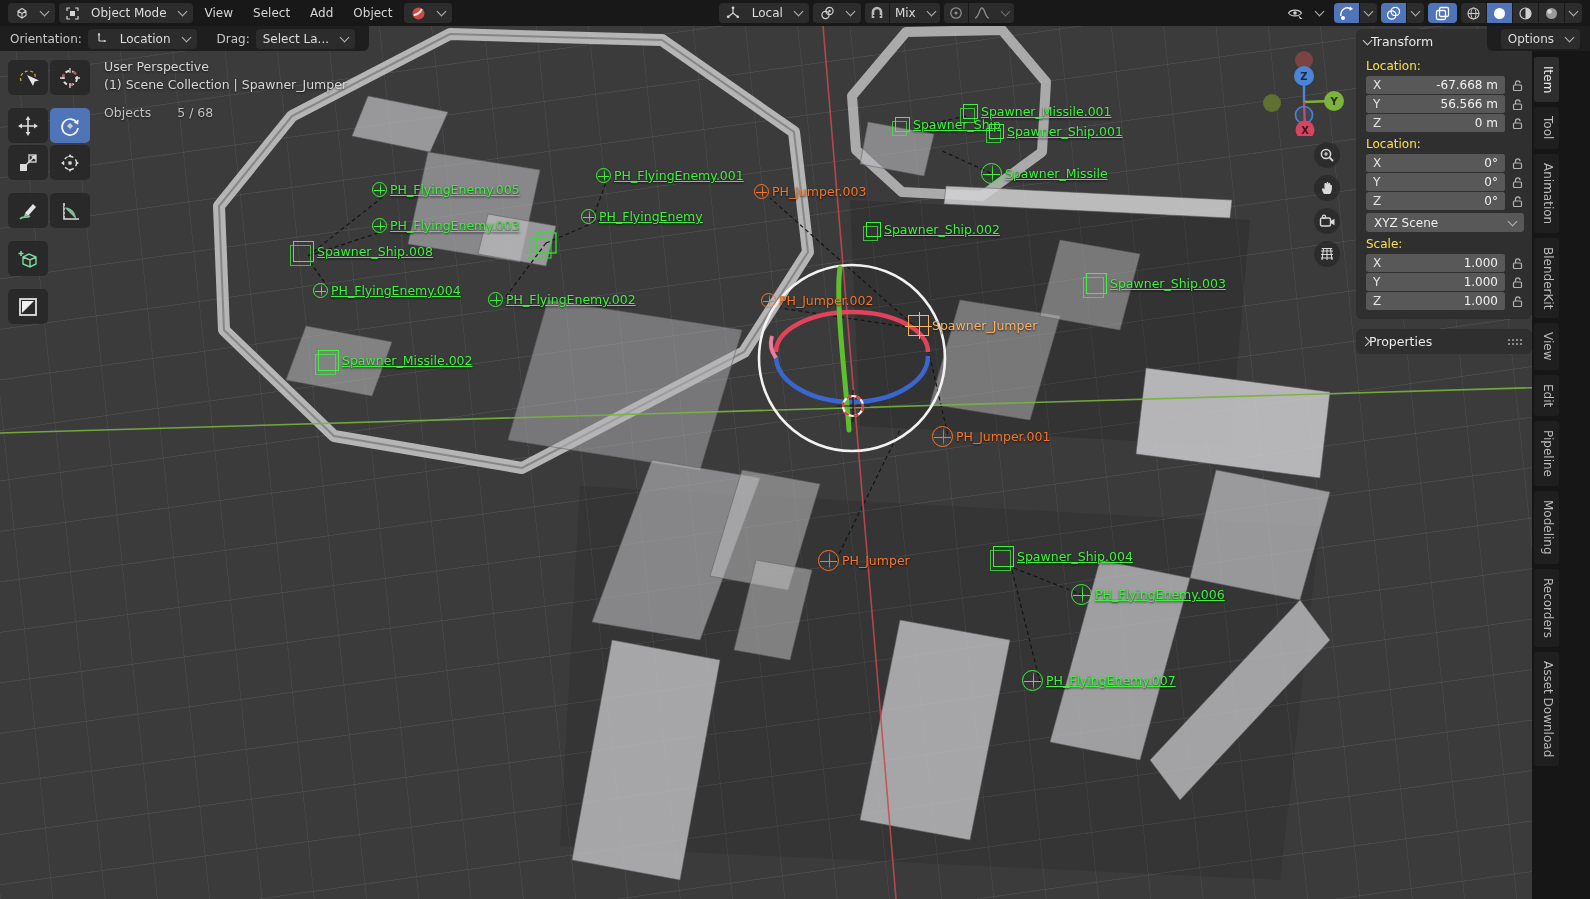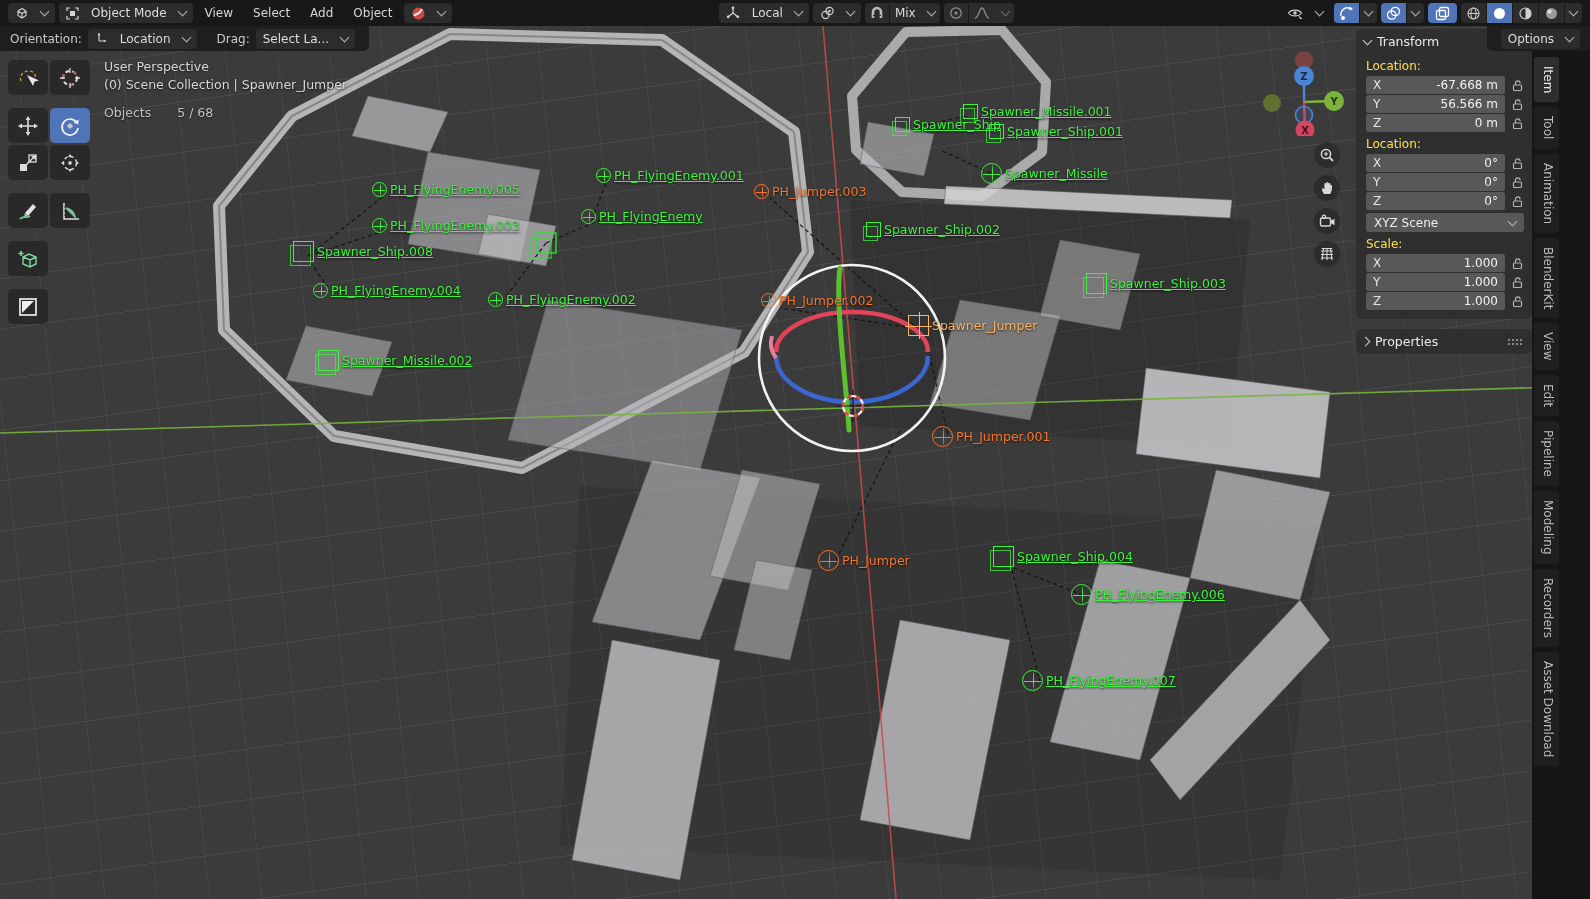--- a/index.html
+++ b/index.html
@@ -68,21 +68,21 @@
   .tool.active{background:#4f74b8;}
   
   .navwrap{position:absolute;right:244px;top:14px;z-index:30;}
   .navbtns{position:absolute;right:250px;top:116px;z-index:30;display:flex;flex-direction:column;gap:7px;}
   .navbtn{width:26px;height:26px;border-radius:50%;background:rgba(32,32,32,0.55);
           display:flex;align-items:center;justify-content:center;}
   
   .sidebar{position:absolute;top:29px;right:58px;width:176px;z-index:40;font-size:12px;}
   .panel{background:rgba(46,46,46,0.97);border-radius:6px;padding-bottom:8px;margin-bottom:10px;}
   .panel.collapsed{padding-bottom:0;}
-  .phead{height:25px;display:flex;align-items:center;gap:6px;padding:0 8px;color:#e9e9e9;font-size:12.5px;}
+  .phead{height:25px;display:flex;align-items:center;padding:0 8px;color:#e9e9e9;font-size:12.5px;}
   .phead .grip{margin-left:auto;width:17px;height:7px;
      background-image:radial-gradient(circle,#8a8a8a 0.9px,transparent 1px);background-size:4px 4px;}
   .pchev{width:6px;height:6px;border-right:1.4px solid #cecece;border-bottom:1.4px solid #cecece;flex:none;}
   .pchev.open{transform:rotate(45deg);margin-top:-2px;}
   .pchev.closed{transform:rotate(-45deg);margin-left:-2px;}
   .slabel{color:#fde047;margin:5px 10px 3px 10px;}
   .frow{display:flex;align-items:center;gap:6px;margin:0 8px 1px 10px;}
   .fbox{flex:1;height:18px;background:#585858;border-radius:2.5px;display:flex;align-items:center;
         padding:0 7px;color:#f1f1f1;}
   .faxis{width:14px;color:#e4e4e4;}
@@ -339,21 +339,21 @@
     <g>
       <line x1="836" y1="380" x2="870" y2="380" stroke="#1a1a1a" stroke-width="1.2"></line>
       <line x1="853" y1="364" x2="853" y2="396" stroke="#1a1a1a" stroke-width="1.2"></line>
       <circle cx="853" cy="380" r="10" fill="none" stroke="#f0f0f0" stroke-width="2.2"></circle>
       <circle cx="853" cy="380" r="10" fill="none" stroke="#d24040" stroke-width="2.2" stroke-dasharray="5 5"></circle>
     </g>
   </svg>
 
   <div class="vp-text">
     <div>User Perspective</div>
-    <div>(0) Scene Collection | Spawner_Jumper</div>
+    <div>(1) Scene Collection | Spawner_Jumper</div>
   </div>
   <div class="vp-stats">
     <span>Objects</span>
     <span>5 / 68</span>
   </div>
 
   <div class="marker green" style="left:372px;top:156px">
       <span class="mi sphere"></span>
       <span>PH_FlyingEnemy.005</span>
     </div>

